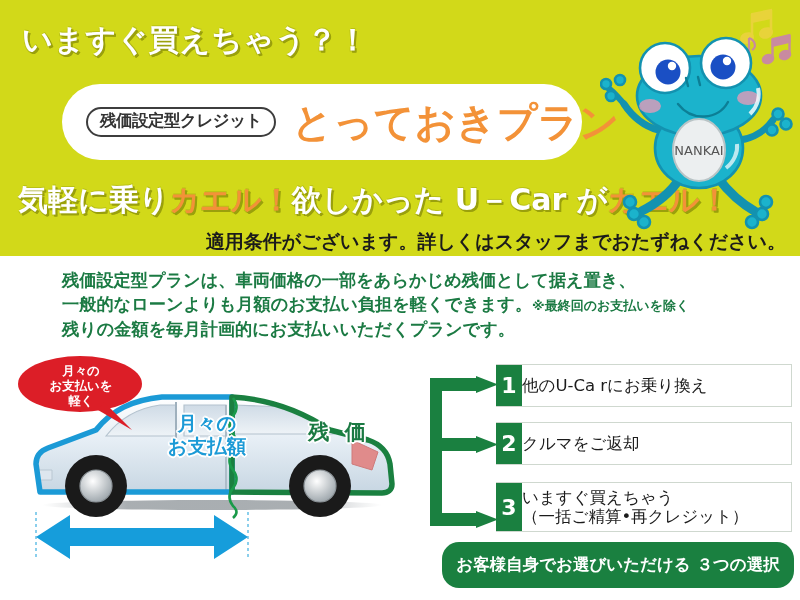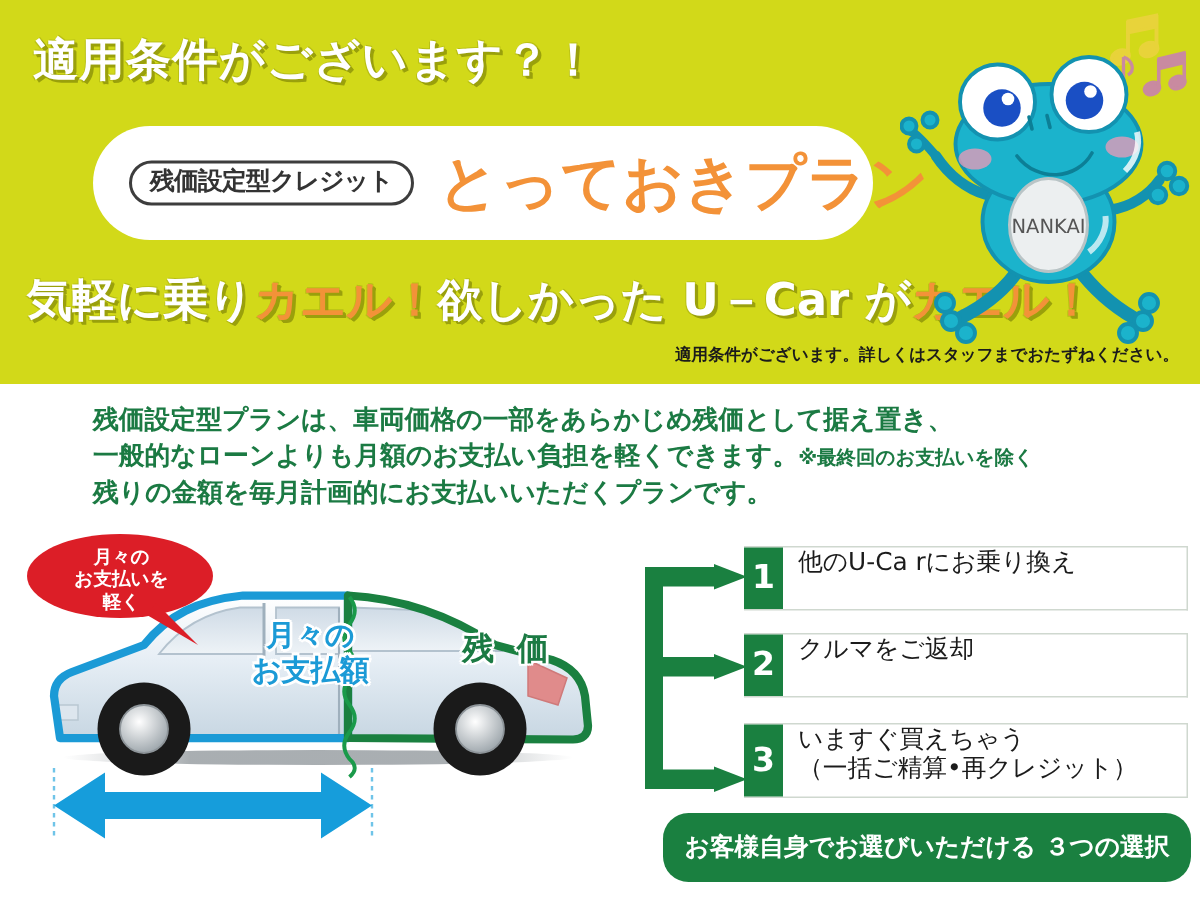--- a/index.html
+++ b/index.html
@@ -53,21 +53,21 @@
     position:absolute; left:18px; top:180px;
     font-size:30px; font-weight:bold; color:#ffffff;
     white-space:nowrap; letter-spacing:0px;
     text-shadow:
       1.6px 1.6px 0 #9aa00c, 2.2px 2.2px 0 #9aa00c,
       -0.6px 0.6px 0 #b9c015, 0.6px -0.6px 0 #b9c015;
   }
   .tagline .kaeru { color:#f39238; }
   .finenote {
     position:absolute; right:14px; top:229px;
-    font-size:11px; font-weight:bold; color:#1b1b1b;
+    font-size:19px; font-weight:bold; color:#1b1b1b;
     white-space:nowrap; letter-spacing:0px;
   }
 
   
   .frog-wrap { position:absolute; left:600px; top:18px; width:200px; height:215px; }
   .notes { position:absolute; left:735px; top:2px; width:66px; height:64px; }
 
   
   .bodycopy {
     position:absolute; left:62px; top:268px;
@@ -126,42 +126,41 @@
   .opt-row.r1 { top:4px; }
   .opt-row.r2 { top:62px; }
   .opt-row.r3 { top:122px; height:50px; }
   .opt-num {
     width:26px; background:#1a8040; color:#ffffff;
     font-size:22px; font-weight:bold;
     display:flex; align-items:center; justify-content:center;
     flex:0 0 26px;
   }
   .opt-txt {
-    flex:1; display:flex; flex-direction:column; justify-content:flex-start;
-    padding-left:10px;
+    flex:1; display:flex; flex-direction:column; justify-content:center;
     font-size:16.5px; color:#1b1b1b; line-height:1.18;
     letter-spacing:0px; white-space:nowrap;
   }
   .banner {
     position:absolute; left:12px; top:182px;
     width:352px; height:46px;
     background:#1a8040; border-radius:17px;
     display:flex; align-items:center; justify-content:center;
     color:#ffffff; font-size:16.5px; font-weight:bold;
     letter-spacing:0px; white-space:nowrap;
   }
 </style>
 </head>
 <body>
 
 <div id="ad">
 
   <div class="header">
 
-    <div class="headline">適用条件がございます？！</div>
+    <div class="headline">いますぐ買えちゃう？！</div>
 
     <div class="plate">
       <div class="pill-badge">残価設定型クレジット</div>
       <div class="plan-name">とっておきプラン</div>
     </div>
 
     <div class="tagline">
       <span>気軽に乗り</span><span class="kaeru">カエル！</span><span>欲しかった U－Car が</span><span class="kaeru">カエル！</span>
     </div>
 

